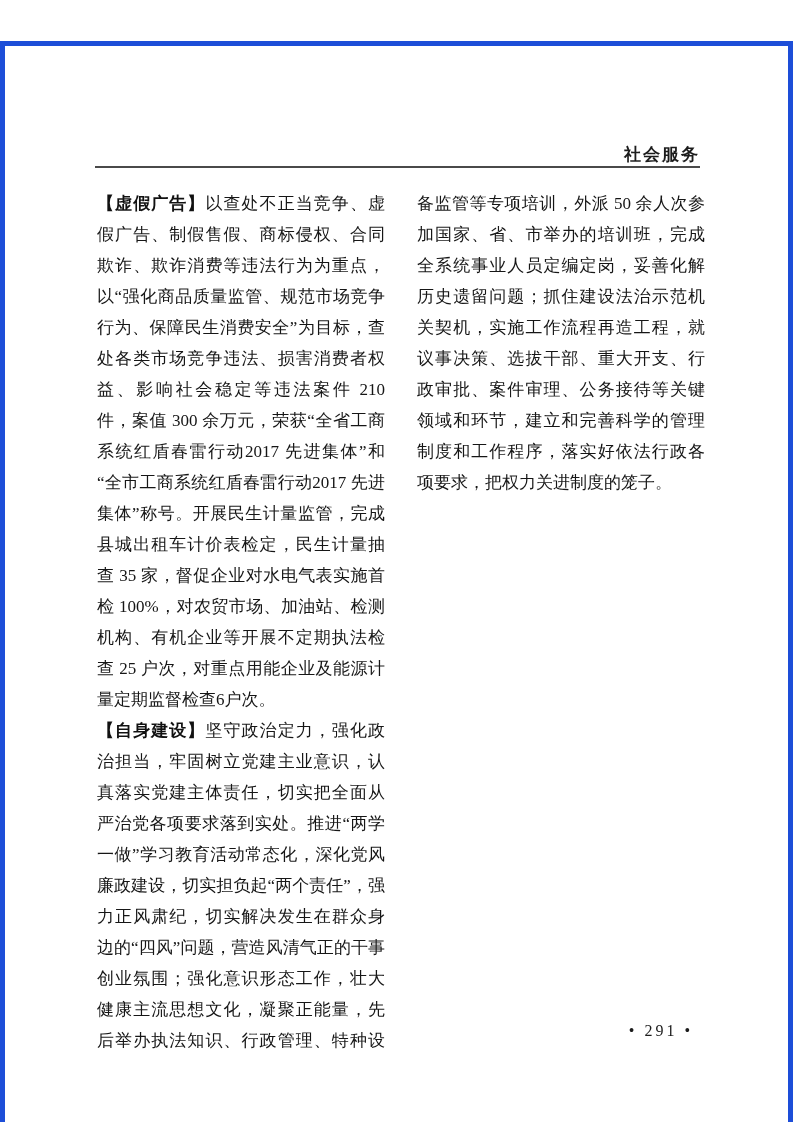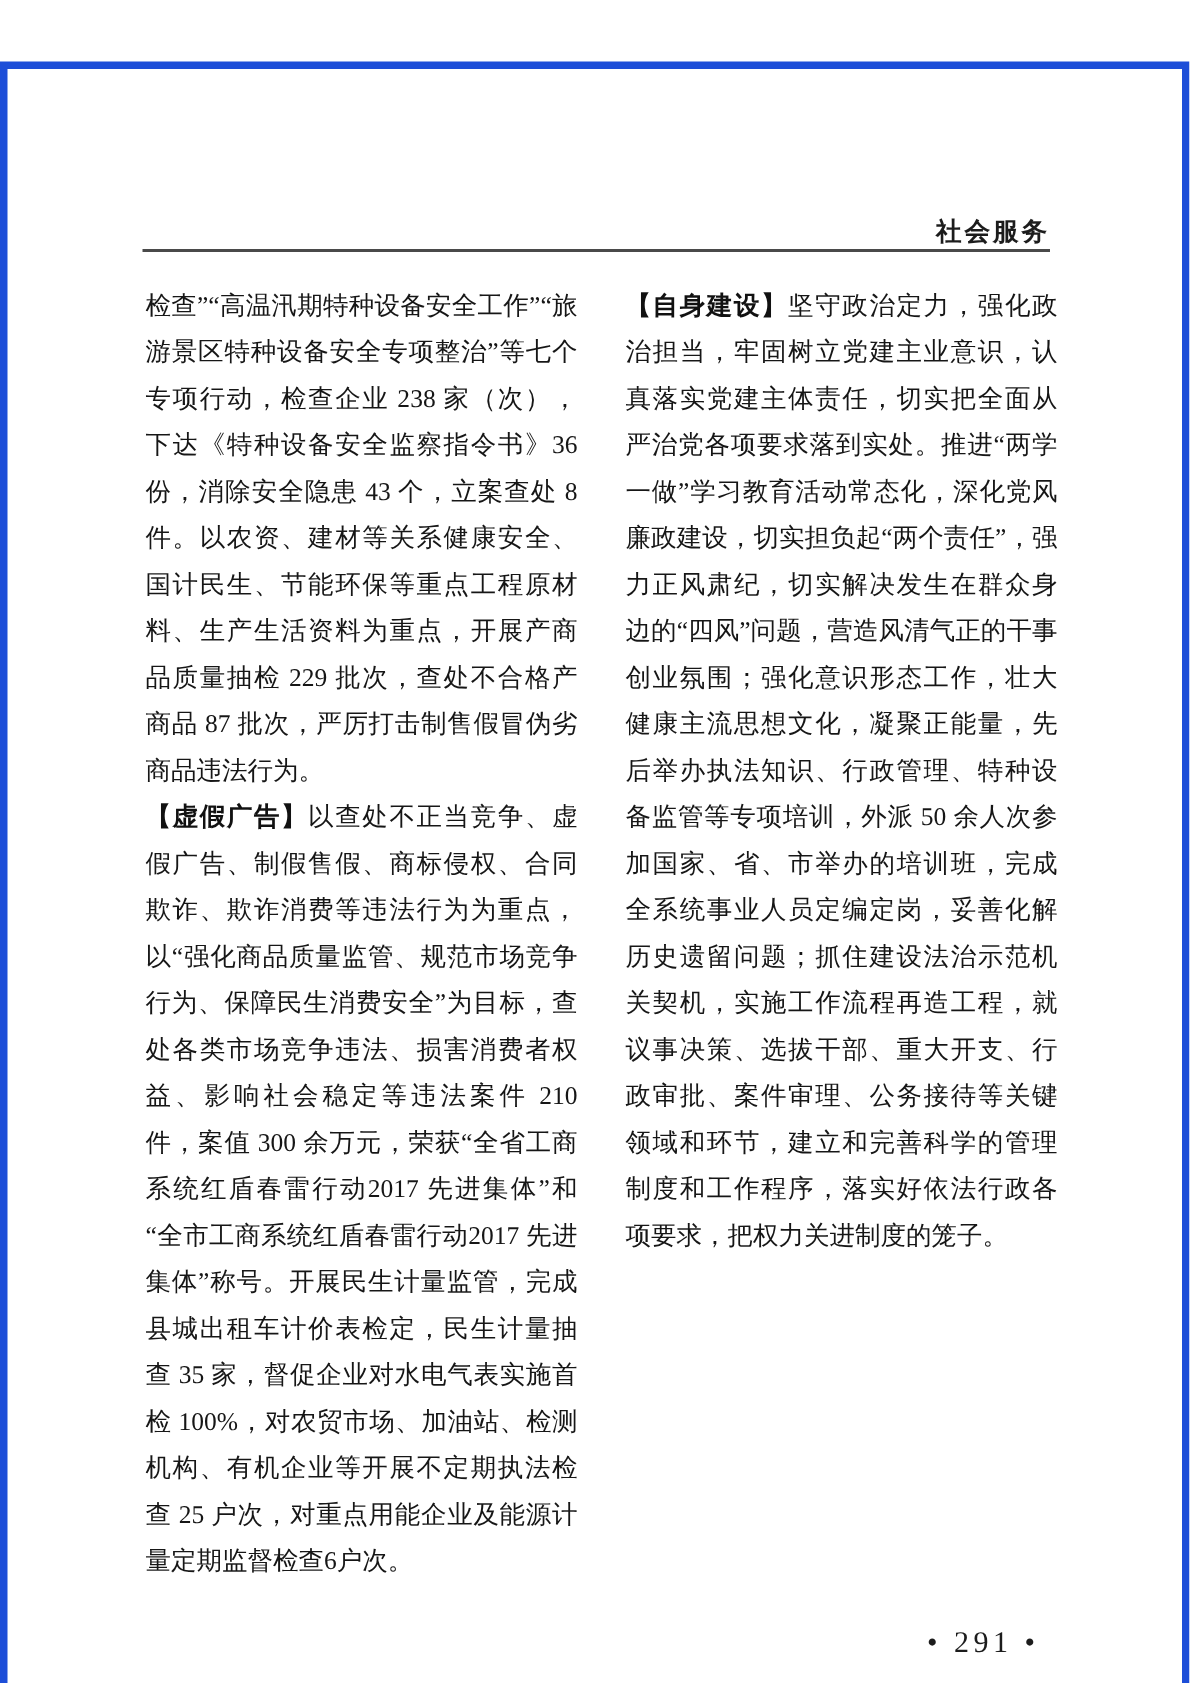--- a/index.html
+++ b/index.html
@@ -59,40 +59,39 @@
     margin: 0;
     padding: 0;
   }
   .para-header {
     font-family: "Liberation Sans", "DejaVu Sans", sans-serif;
     font-weight: bold;
     color: #111111;
   }
   .page-number {
     position: absolute;
-    top: 1038px;
+    top: 976px;
     right: 95px;
-    font-size: 20px;
+    font-size: 16px;
     letter-spacing: 3px;
     color: #1c1c1c;
     font-family: "Liberation Serif", "DejaVu Serif", serif;
   }
 </style>
 </head>
 <body>
 
 <div class="page">
 
   <div class="running-head">社会服务</div>
 
   <div class="head-rule"></div>
 
   <div class="content">
 
-    <p><span class="para-header"></span><span>检查”“高温汛期特种设备安全工作”“旅游景区特种设备安全专项整治”等七个专项行动，检查企业 238 家（次），下达《特种设备安全监察指令书》36 份，消除安全隐患 43 个，立案查处 8 件。以农资、建材等关系健康安全、国计民生、节能环保等重点工程原材料、生产生活资料为重点，开展产商品质量抽检 229 批次，查处不合格产商品 87 批次，严厉打击制售假冒伪劣商品违法行为。</span></p>
 
     <p><span class="para-header">【虚假广告】</span><span>以查处不正当竞争、虚假广告、制假售假、商标侵权、合同欺诈、欺诈消费等违法行为为重点，以“强化商品质量监管、规范市场竞争行为、保障民生消费安全”为目标，查处各类市场竞争违法、损害消费者权益、影响社会稳定等违法案件 210 件，案值 300 余万元，荣获“全省工商系统红盾春雷行动2017 先进集体”和“全市工商系统红盾春雷行动2017 先进集体”称号。开展民生计量监管，完成县城出租车计价表检定，民生计量抽查 35 家，督促企业对水电气表实施首检 100%，对农贸市场、加油站、检测机构、有机企业等开展不定期执法检查 25 户次，对重点用能企业及能源计量定期监督检查6户次。</span></p>
 
 
     <p><span class="para-header">【自身建设】</span><span>坚守政治定力，强化政治担当，牢固树立党建主业意识，认真落实党建主体责任，切实把全面从严治党各项要求落到实处。推进“两学一做”学习教育活动常态化，深化党风廉政建设，切实担负起“两个责任”，强力正风肃纪，切实解决发生在群众身边的“四风”问题，营造风清气正的干事创业氛围；强化意识形态工作，壮大健康主流思想文化，凝聚正能量，先后举办执法知识、行政管理、特种设备监管等专项培训，外派 50 余人次参加国家、省、市举办的培训班，完成全系统事业人员定编定岗，妥善化解历史遗留问题；抓住建设法治示范机关契机，实施工作流程再造工程，就议事决策、选拔干部、重大开支、行政审批、案件审理、公务接待等关键领域和环节，建立和完善科学的管理制度和工作程序，落实好依法行政各项要求，把权力关进制度的笼子。</span></p>
 
   </div>
 
   <div class="page-number">• 291 •</div>
 

